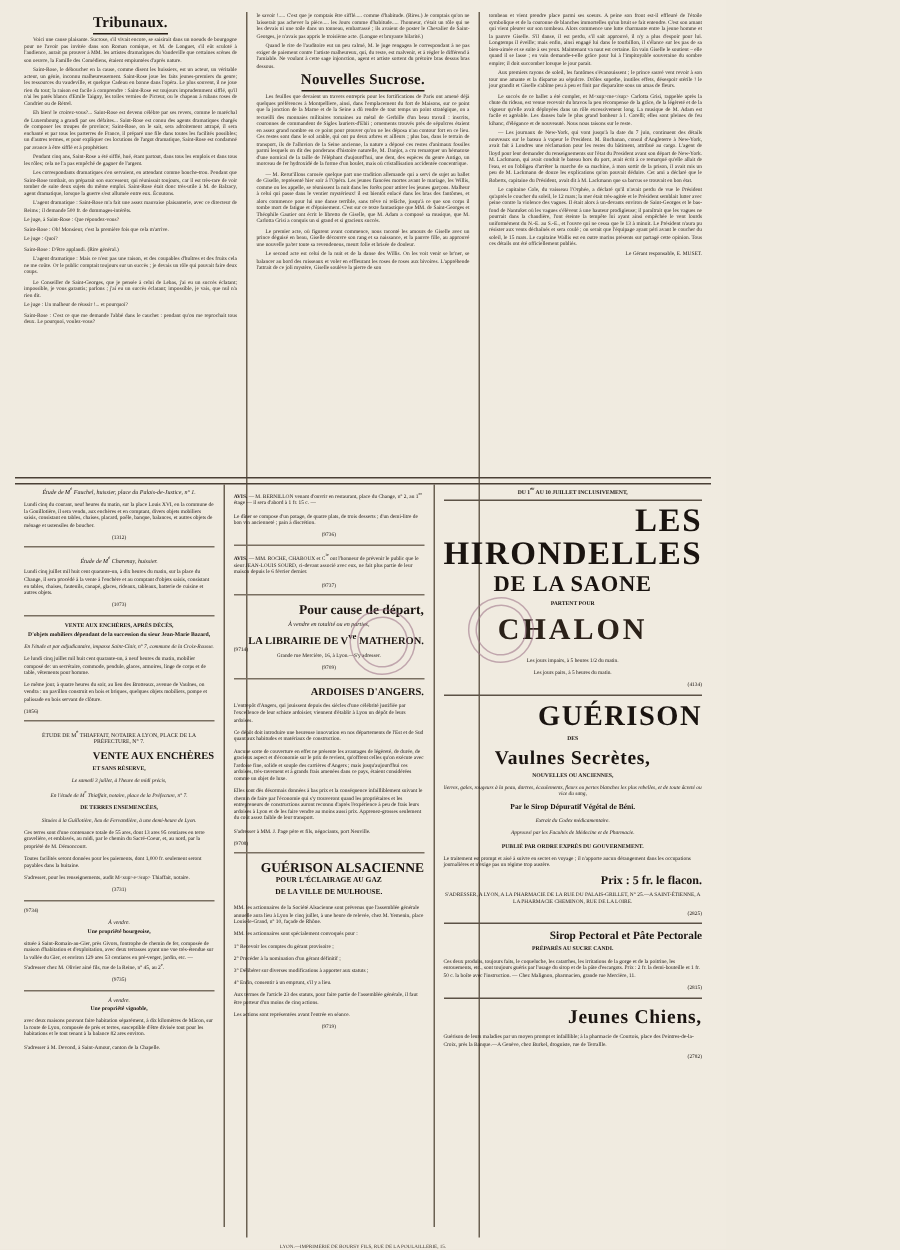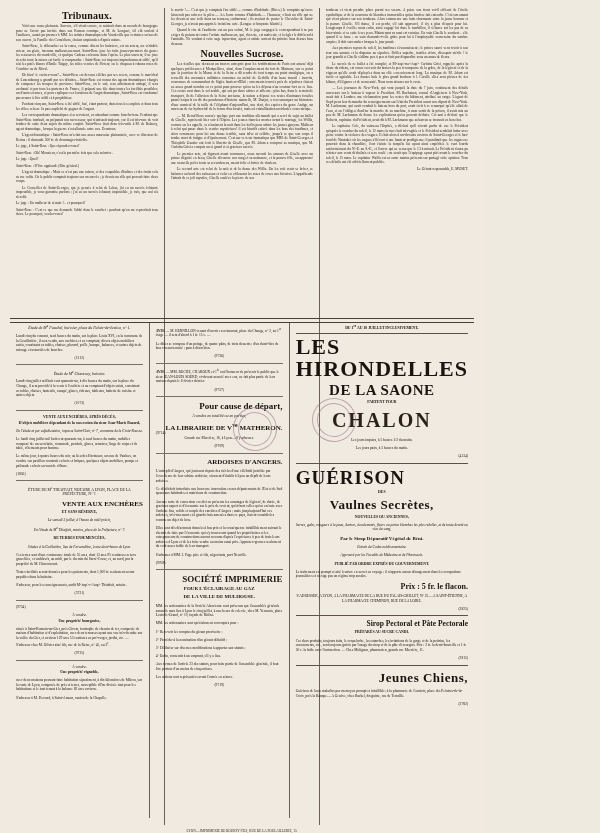--- a/index.html
+++ b/index.html
@@ -79,21 +79,21 @@
   }
   .ad-line{
     text-align:center;
     font-size:3.8px;
     line-height:4.6px;
     margin:1px 0;
   }
   .bold{font-weight:700;}
   .ital{font-style:italic;}
   .huge{
-    text-align:left;
+    text-align:right;
     font-weight:700;
     font-size:22px;
     line-height:22px;
     letter-spacing:1px;
     margin:2px 0;
     font-family:"Liberation Serif", serif;
   }
   .huge2{
     text-align:center;
     font-weight:700;
@@ -281,21 +281,21 @@
           <p class="tiny">Ce dépôt doit introduire une heureuse innovation en nos départements de l'Est et de Sud quant aux habitudes et matériaux de construction.</p>
           <p class="tiny">Ancune sorte de couverture en effet ne présente les avantages de légèreté, de durée, de gracieux aspect et d'économie sur le prix de revient, qu'offrent celles qu'on exécute avec l'ardoise fine, solide et souple des carrières d'Angers ; mais jusqu'aujourd'hui ces ardoises, très-ravement et à grands frais amenées dans ce pays, étaient considérées comme un objet de luxe.</p>
           <p class="tiny">Elles sont dès désormais données à bas prix et la conséquence infailliblement suivant le chemin de faire par l'économie qui s'y trouveront quand les propriétaires et les entrepreneurs de constructions auront reconnu d'après l'expérience à peu de frais leurs ardoises à Lyon et de les faire vendre au moins aussi prix. Apprenez-grosses seulement du coût assez faible de leur transport.</p>
           <p class="tiny">S'adresser à MM. J. Page père et fils, négociants, port Neuville.</p>
           <p class="tiny">(9708)</p>
           <p class="tiny center"></p>
         </div>
         <div class="hr thin"></div>
 
         <div class="item">
-          <div class="ad-title big">SOCIÉTÉ IMPRIMERIE</div>
+          <div class="ad-title big">GUÉRISON ALSACIENNE</div>
           <div class="ad-sub">POUR L'ÉCLAIRAGE AU GAZ</div>
           <div class="ad-sub">DE LA VILLE DE MULHOUSE.</div>
           <p class="tiny">MM. les actionnaires de la Société Alsacienne sont prévenus que l'assemblée générale annuelle aura lieu à Lyon le cinq juillet, à une heure de relevée, chez M. Yemenin, place Louis-le-Grand, n° 10, façade de Rhône.</p>
           <p class="tiny">MM. les actionnaires sont spécialement convoqués pour :</p>
           <p class="tiny">1° Recevoir les comptes du gérant provisoire ;</p>
           <p class="tiny">2° Procéder à la nomination d'un gérant définitif ;</p>
           <p class="tiny">3° Délibérer sur diverses modifications à apporter aux statuts ;</p>
           <p class="tiny">4° Enfin, consentir à un emprunt, s'il y a lieu.</p>
           <p class="tiny">Aux termes de l'article 23 des statuts, pour faire partie de l'assemblée générale, il faut être porteur d'un moins de cinq actions.</p>
           <p class="tiny">Les actions sont représentées avant l'entrée en séance.</p>

